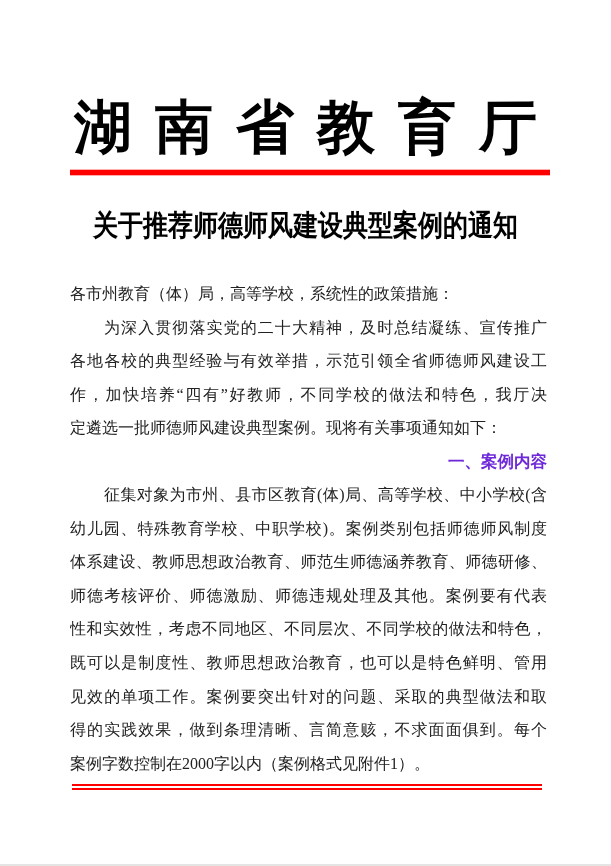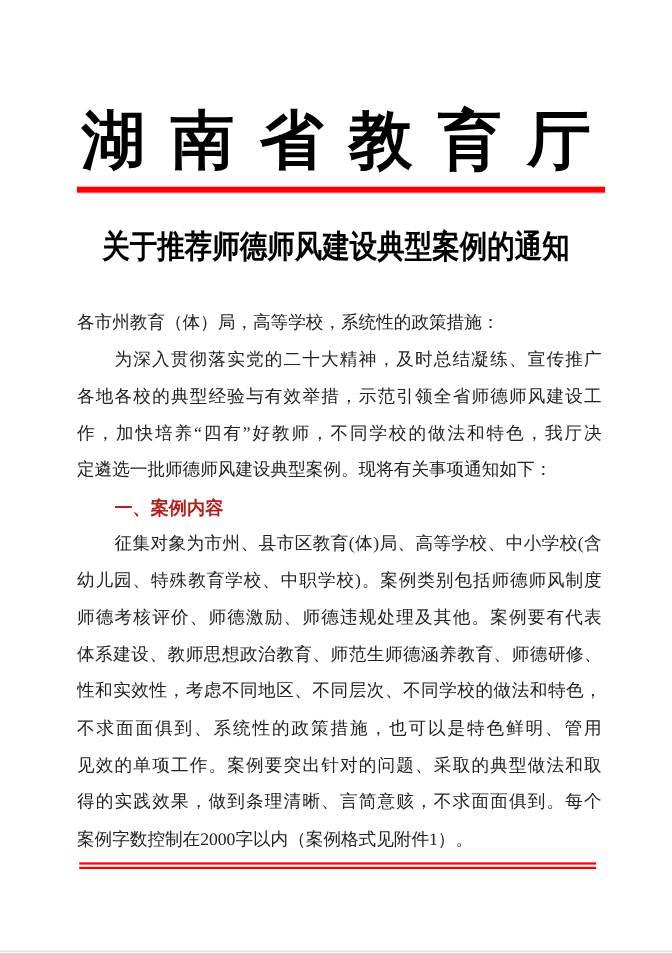--- a/index.html
+++ b/index.html
@@ -72,21 +72,22 @@
     text-align-last: justify;
     overflow: hidden;
   }
   .bline.ind {
     text-indent: 34px;
   }
   .bline.head {
     font-family: "DejaVu Sans", "Liberation Sans", sans-serif;
     font-weight: 700;
     font-size: 16.5px;
-    color: #b91c1c;
+    color: #6d28d9;
+    text-align: right;
   }
   
   .rule-bottom {
     position: absolute;
     left: 72px;
     top: 784px;
     width: 470px;
     height: 6px;
     box-sizing: border-box;
     border-top: 2px solid #fe0000;
@@ -115,24 +116,24 @@
 
   <div class="doc-body">
     <div class="bline">各市州教育（体）局，高等学校，系统性的政策措施：</div>
     <div class="bline just ind">为深入贯彻落实党的二十大精神，及时总结凝练、宣传推广</div>
     <div class="bline just">各地各校的典型经验与有效举措，示范引领全省师德师风建设工</div>
     <div class="bline just">作，加快培养“四有”好教师，不同学校的做法和特色，我厅决</div>
     <div class="bline">定遴选一批师德师风建设典型案例。现将有关事项通知如下：</div>
     <div class="bline head ind">一、案例内容</div>
     <div class="bline just ind">征集对象为市州、县市区教育(体)局、高等学校、中小学校(含</div>
     <div class="bline just">幼儿园、特殊教育学校、中职学校)。案例类别包括师德师风制度</div>
+    <div class="bline just">体系建设、教师思想政治教育、师范生师德涵养教育、师德研修、</div>
     <div class="bline just">师德考核评价、师德激励、师德违规处理及其他。案例要有代表</div>
-    <div class="bline just">体系建设、教师思想政治教育、师范生师德涵养教育、师德研修、</div>
     <div class="bline just">性和实效性，考虑不同地区、不同层次、不同学校的做法和特色，</div>
-    <div class="bline just">不求面面俱到、系统性的政策措施，也可以是特色鲜明、管用</div>
+    <div class="bline just">既可以是制度性、教师思想政治教育，也可以是特色鲜明、管用</div>
     <div class="bline just">见效的单项工作。案例要突出针对的问题、采取的典型做法和取</div>
     <div class="bline just">得的实践效果，做到条理清晰、言简意赅，不求面面俱到。每个</div>
     <div class="bline">案例字数控制在2000字以内（案例格式见附件1）。</div>
   </div>
 
   <div class="rule-bottom"></div>
 
   <div class="page-edge"></div>
 
 </div>

